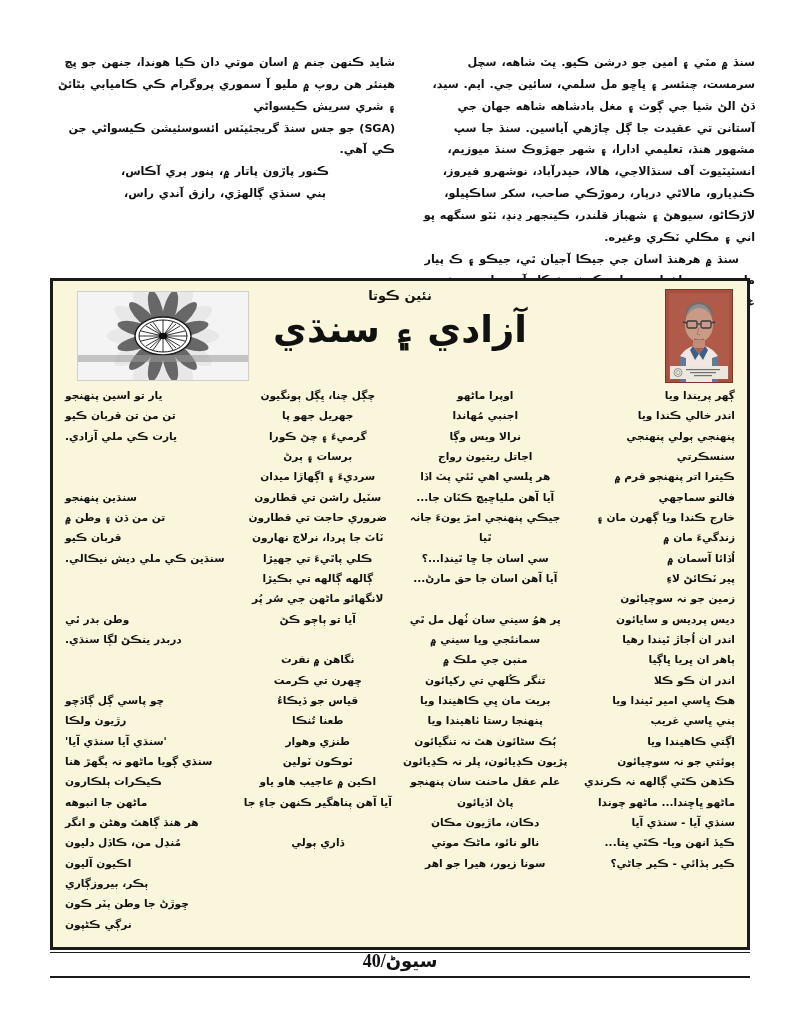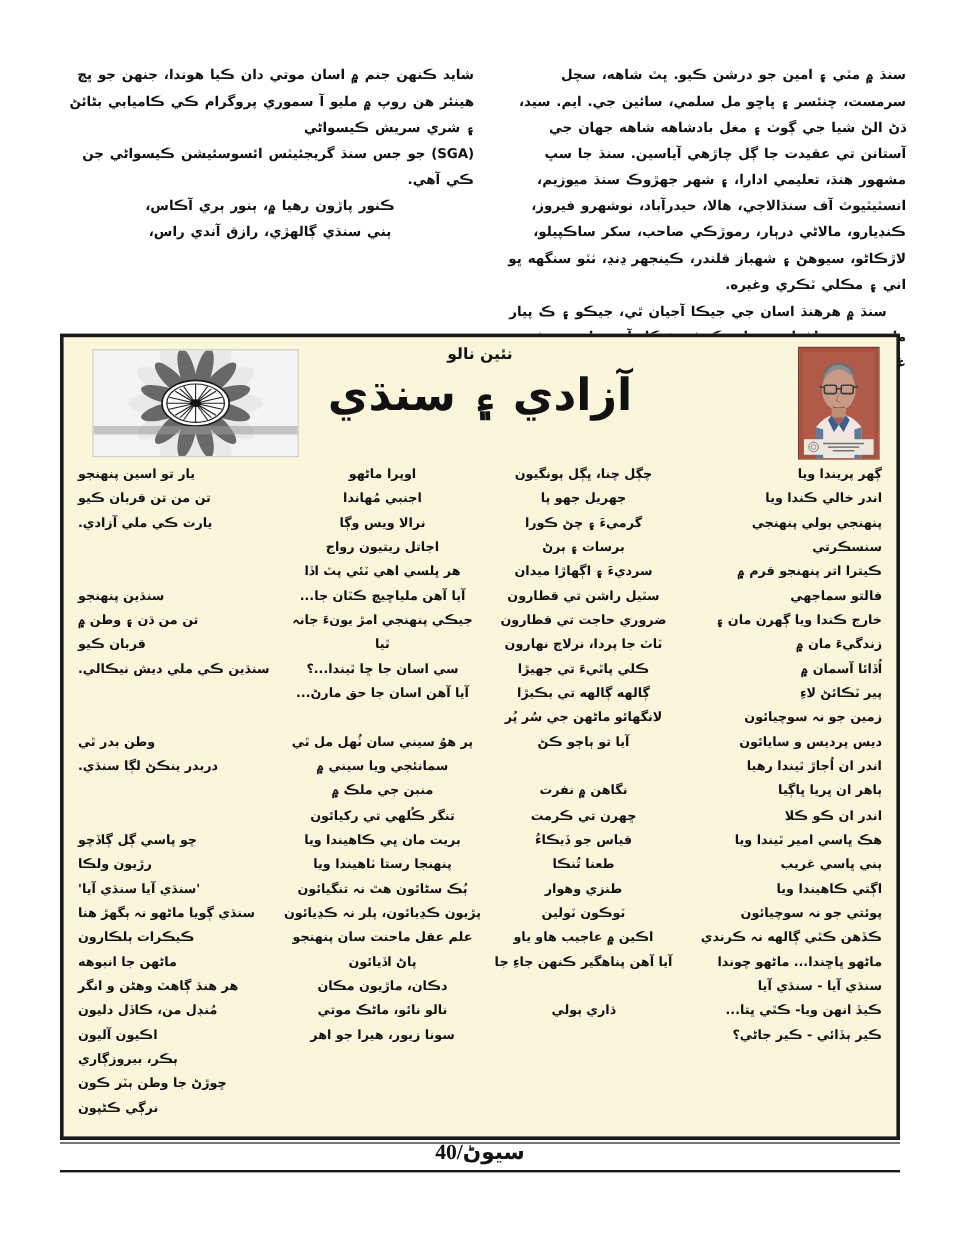--- a/index.html
+++ b/index.html
@@ -197,21 +197,21 @@
   <div class="top-area">
 
     <div class="prose-col">
       <p class="rightline">سنڌ ۾ مٽي ۽ امين جو درشن ڪيو. ڀٽ شاهه، سچل سرمست، چنئسر ۽ ڀاڇو مل سلمي، سائين جي. ايم. سيد، ڌڻ الڻ شيا جي ڳوٺ ۽ مغل بادشاهه شاهه جهان جي آستانن تي عقيدت جا ڳل چاڙهي آياسين. سنڌ جا سڀ مشهور هنڌ، تعليمي ادارا، ۽ شهر جهڙوڪ سنڌ ميوزيم، انسٽيٽيوٽ آف سنڌالاجي، هالا، حيدرآباد، نوشهرو فيروز، ڪنڊيارو، مالاڻي درٻار، رموڙڪي صاحب، سکر ساڪپيلو، لاڙڪاڻو، سيوهڻ ۽ شهباز قلندر، ڪينجهر ڍنڍ، ٺٽو سنگهه ڀو اني ۽ مڪلي ٽڪري وغيره.</p>
       <p class="indent rightline">سنڌ ۾ هرهنڌ اسان جي جيڪا آجيان ٿي، جيڪو ۽ ڪ پيار مليو، تنهنجو لفظن ۾ بيان ڪرڻ مشڪل آهي. اهو چوڻ ۾ غير ۽ عجب نہ ٿيندو تہ</p>
     </div>
 
     <div class="prose-col">
       <p class="rightline">شايد ڪنهن جنم ۾ اسان موتي دان ڪيا هوندا، جنهن جو ڀچ هينئر هن روپ ۾ مليو آ سموري پروگرام ڪي ڪاميابي بڻائڻ ۽ شري سريش ڪيسواڻي</p>
       <p class="rightline">(SGA) جو جس سنڌ گريجئيٽس ائسوسئيشن ڪيسواڻي جن ڪي آهي.</p>
-      <p class="center">ڪنور پاڙون رهيا ۾، ٻنور ٻري آڪاس،</p>
+      <p class="center">ڪنور پاڙون پاتار ۾، ٻنور ٻري آڪاس،</p>
       <p class="center">ٻني سنڌي ڳالهڙي، رازق آندي راس،</p>
     </div>
 
   </div>
 
   <div class="poem-box">
 
     <div class="poem-header">
 
       <div class="flower-img">
@@ -272,21 +272,21 @@
                 <line x1="0" y1="0" x2="-13" y2="-12"></line>
               </g>
               <ellipse cx="0" cy="0" rx="4.5" ry="3.2" fill="#111111"></ellipse>
             </g>
           </g>
           <rect x="0" y="63" width="170" height="7" fill="#9b9b9b" opacity="0.55"></rect>
         </svg>
       </div>
 
       <div class="title-stack">
-        <div class="kicker">نئين نالو</div>
+        <div class="kicker">نئين ڪوتا</div>
         <div class="main-title">آزادي ۽ سنڌي</div>
       </div>
 
       <div class="portrait-img">
         <svg viewBox="0 0 66 92" xmlns="http://www.w3.org/2000/svg" aria-hidden="true">
           <rect x="0" y="0" width="66" height="92" fill="#a8503f"></rect>
           <rect x="3" y="3" width="60" height="86" fill="#b05b49"></rect>
 
           <path d="M18 30 Q19 13 33 12 Q47 13 48 30 Q48 24 44 21 Q33 16 22 21 Q18 24 18 30 Z" fill="#6e6e6e"></path>
           <path d="M20 28 Q22 15 33 14 Q44 15 46 28 L46 33 Q40 22 26 24 Q21 26 20 33 Z" fill="#8d8d8d"></path>
@@ -346,20 +346,43 @@
 'سنڌي آيا سنڌي آيا'
 سنڌي ڳويا ماڻهو نہ ٻگهڙ هنا
 ڪيڪرات ٻلڪارون
 ماڻهن جا انبوهه
 هر هنڌ ڳاهٽ وهڻن و انگر
 مُنڊل من، ڪاڏل دليون
 اڪيون آليون
 ٻڪر، بيروزڳاري
 ڇوڙڻ جا وطن ٻٽر ڪون
 نرڳي ڪڻپون</div>
+      <div class="pcol pcol-2">چڳل چنا، ڀڳل ٻونگيون
+جهريل جهو پا
+گرميءَ ۽ چڻ ڪورا
+برسات ۽ ٻرڻ
+سرديءَ ۽ اڳهاڙا ميدان
+سٽيل راشن تي قطارون
+ضروري حاجت تي قطارون
+ٽاٽ جا پردا، نرلاڄ نهارون
+ڪلي پاٿيءَ تي جهيڙا
+ڳالهه ڳالهه تي بڪيڙا
+لانگهائو ماڻهن جي سُر پُر
+آيا تو ٻاڄو ڪڻ
+
+نگاهن ۾ نفرت
+ڇهرن تي ڪرمت
+قياس جو ڏيڪاءُ
+طعنا تُنڪا
+طنزي وهوار
+ٽوڪون ٽولين
+اڪين ۾ عاجيب هاو ياو
+آيا آهن پناهگير ڪنهن جاءِ جا
+
+ڌاري ٻولي</div>
       <div class="pcol pcol-3">اوپرا ماڻهو
 اجنبي مُهاندا
 نرالا ويس وڳا
 اجاتل ريتيون رواج
 هر ڀلسي اهي ٽئي پٽ اڏا
 آيا آهن ملياڇيچ ڪٽان جا...
 جيڪي پنهنجي امڙ يونءَ جانہ ٿيا
 سي اسان جا ڇا ٿيندا...؟
 آيا آهن اسان جا حق مارڻ...
 
@@ -369,43 +392,20 @@
 تنگر ڪُلهي تي رکيائون
 بريت مان ڀي ڪاهيندا ويا
 پنهنجا رستا ٺاهيندا ويا
 ٻُڪ سڻائون هٿ نہ تنگيائون
 پڙيون ڪڍيائون، پلر نہ ڪڍيائون
 علم عقل ماحنت سان پنهنجو
 پاڻ اڏيائون
 دڪان، ماڙيون مڪان
 نالو نائو، ماڻڪ موتي
 سونا زيور، هيرا جو اهر</div>
-      <div class="pcol pcol-2">چڳل چنا، ڀڳل ٻونگيون
-جهريل جهو پا
-گرميءَ ۽ چڻ ڪورا
-برسات ۽ ٻرڻ
-سرديءَ ۽ اڳهاڙا ميدان
-سٽيل راشن تي قطارون
-ضروري حاجت تي قطارون
-ٽاٽ جا پردا، نرلاڄ نهارون
-ڪلي پاٿيءَ تي جهيڙا
-ڳالهه ڳالهه تي بڪيڙا
-لانگهائو ماڻهن جي سُر پُر
-آيا تو ٻاڄو ڪڻ
-
-نگاهن ۾ نفرت
-ڇهرن تي ڪرمت
-قياس جو ڏيڪاءُ
-طعنا تُنڪا
-طنزي وهوار
-ٽوڪون ٽولين
-اڪين ۾ عاجيب هاو ياو
-آيا آهن پناهگير ڪنهن جاءِ جا
-
-ڌاري ٻولي</div>
       <div class="pcol pcol-4">ڳهر پريندا ويا
 اندر خالي ڪندا ويا
 پنهنجي ٻولي  پنهنجي
 سنسڪرتي
 ڪيترا اتر پنهنجو قرم ۾
 فالتو سماجهي
 خارج ڪندا ويا ڳهرن مان ۽
 زندگيءَ مان ۾
 اُڏائا آسمان ۾
 پير ٽڪائڻ لاءِ

